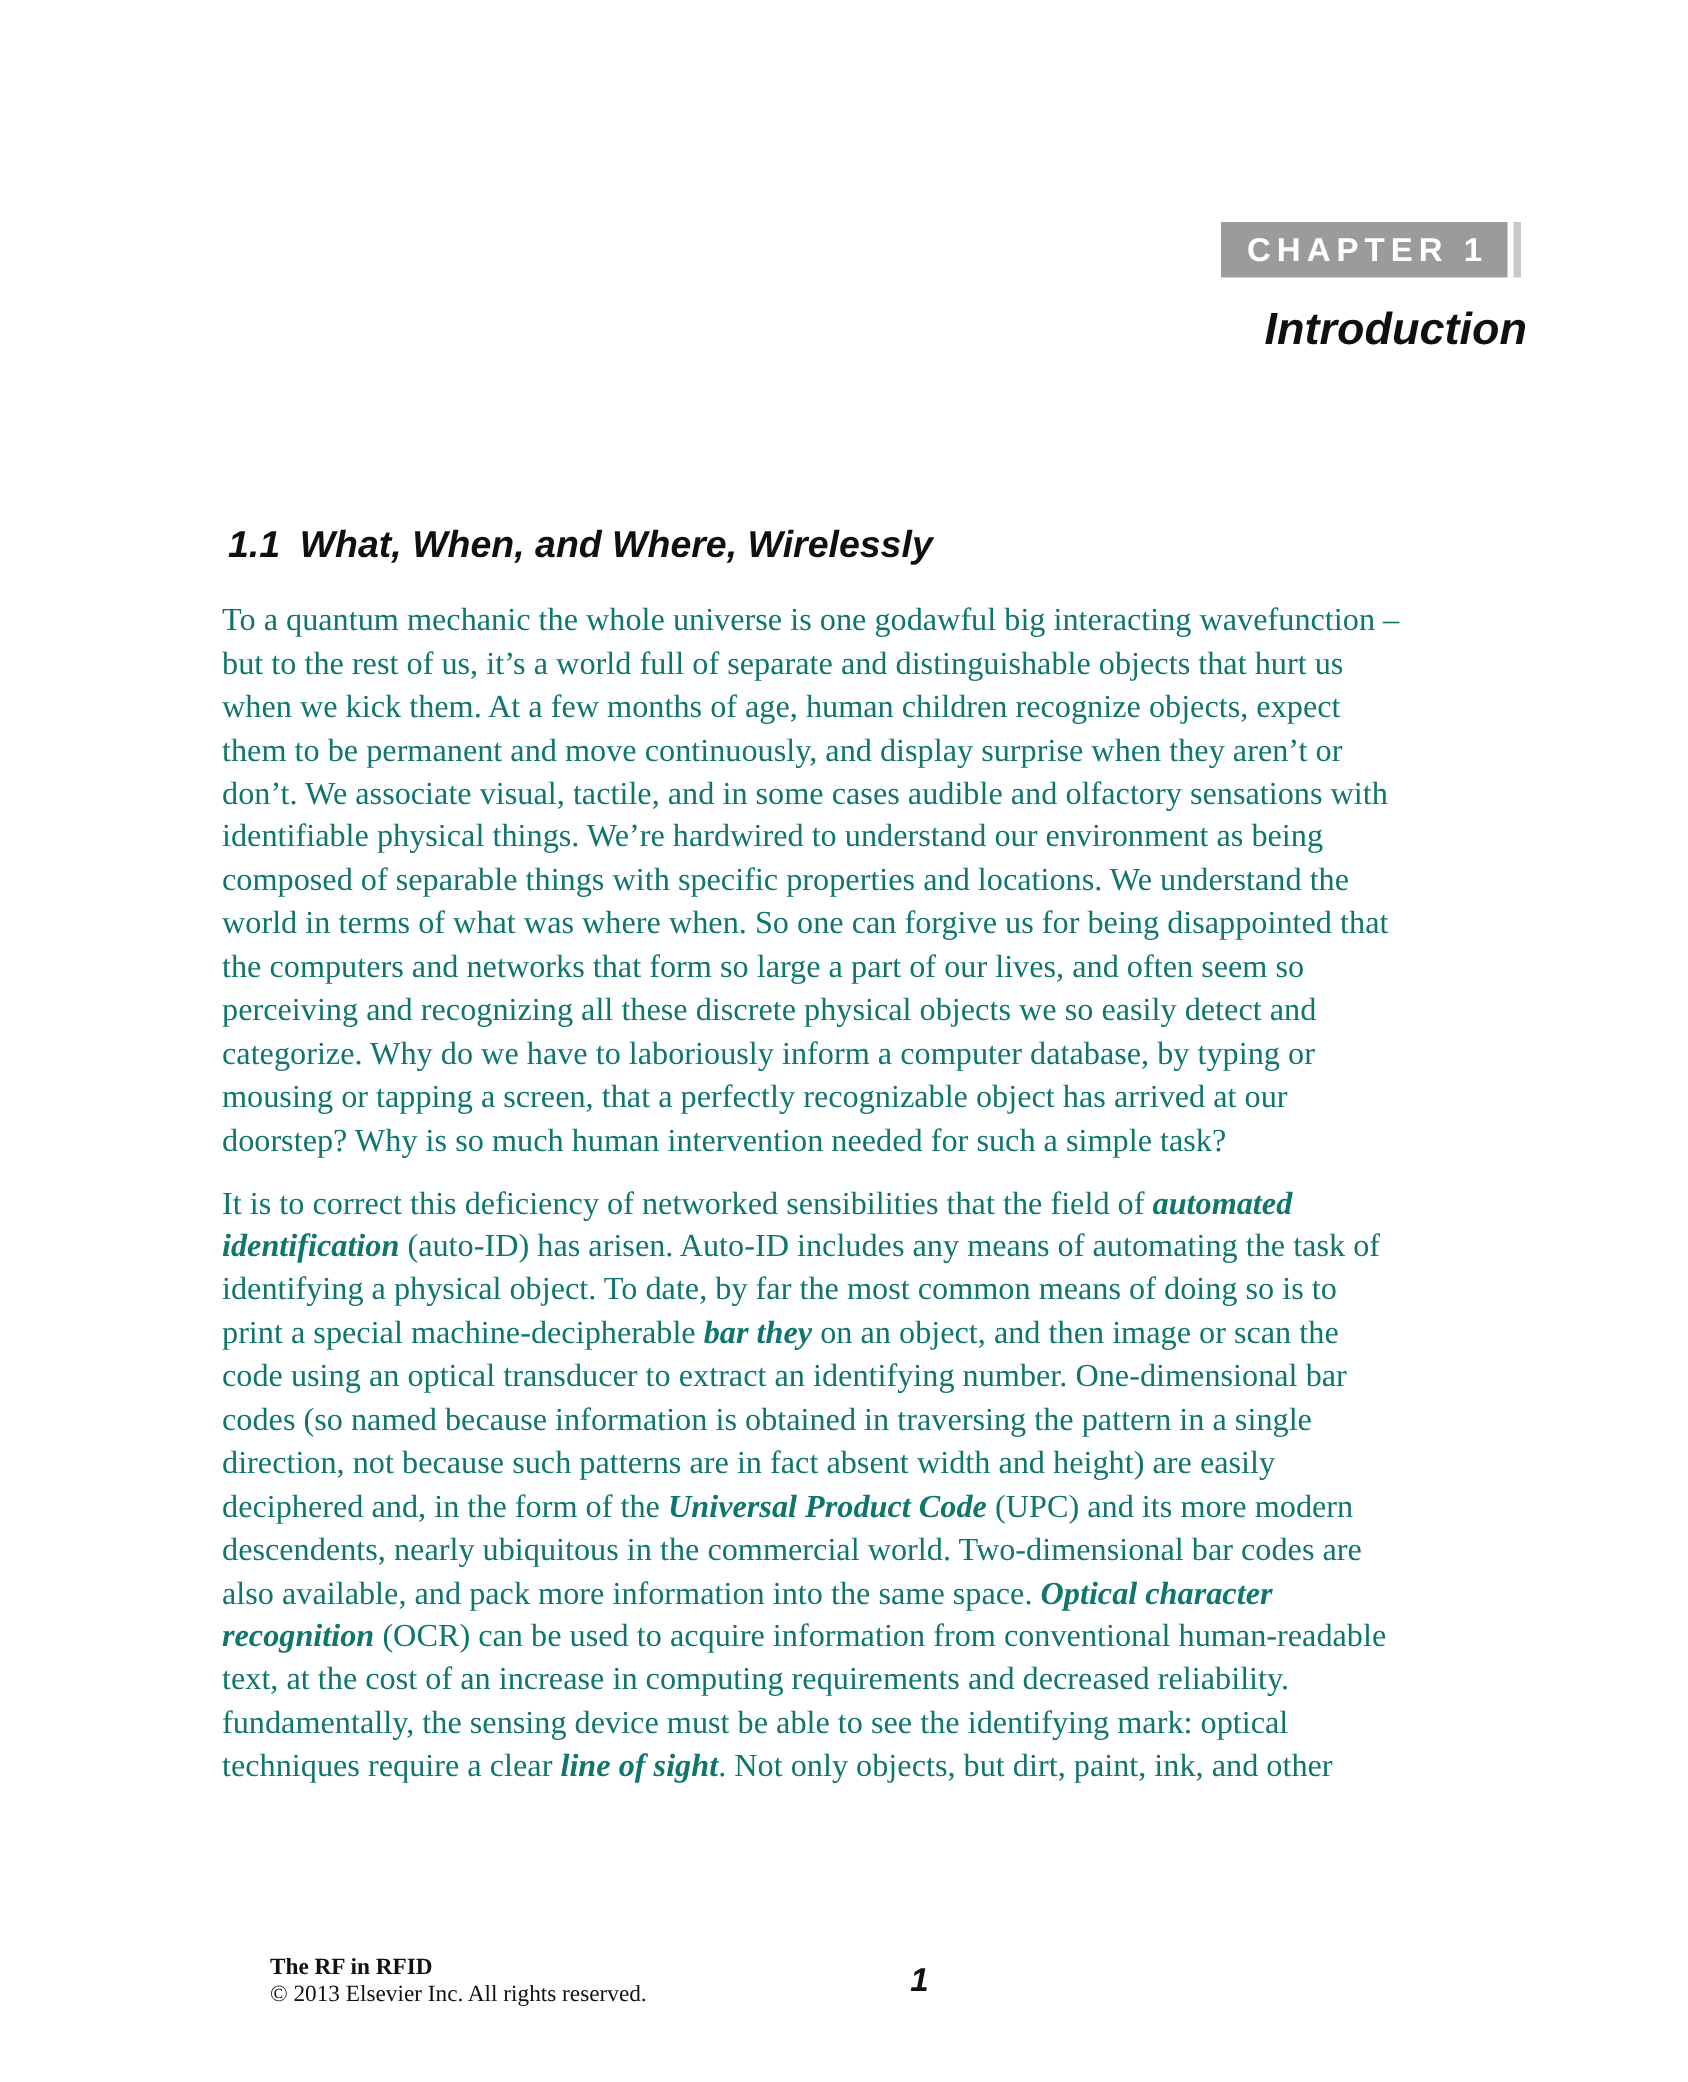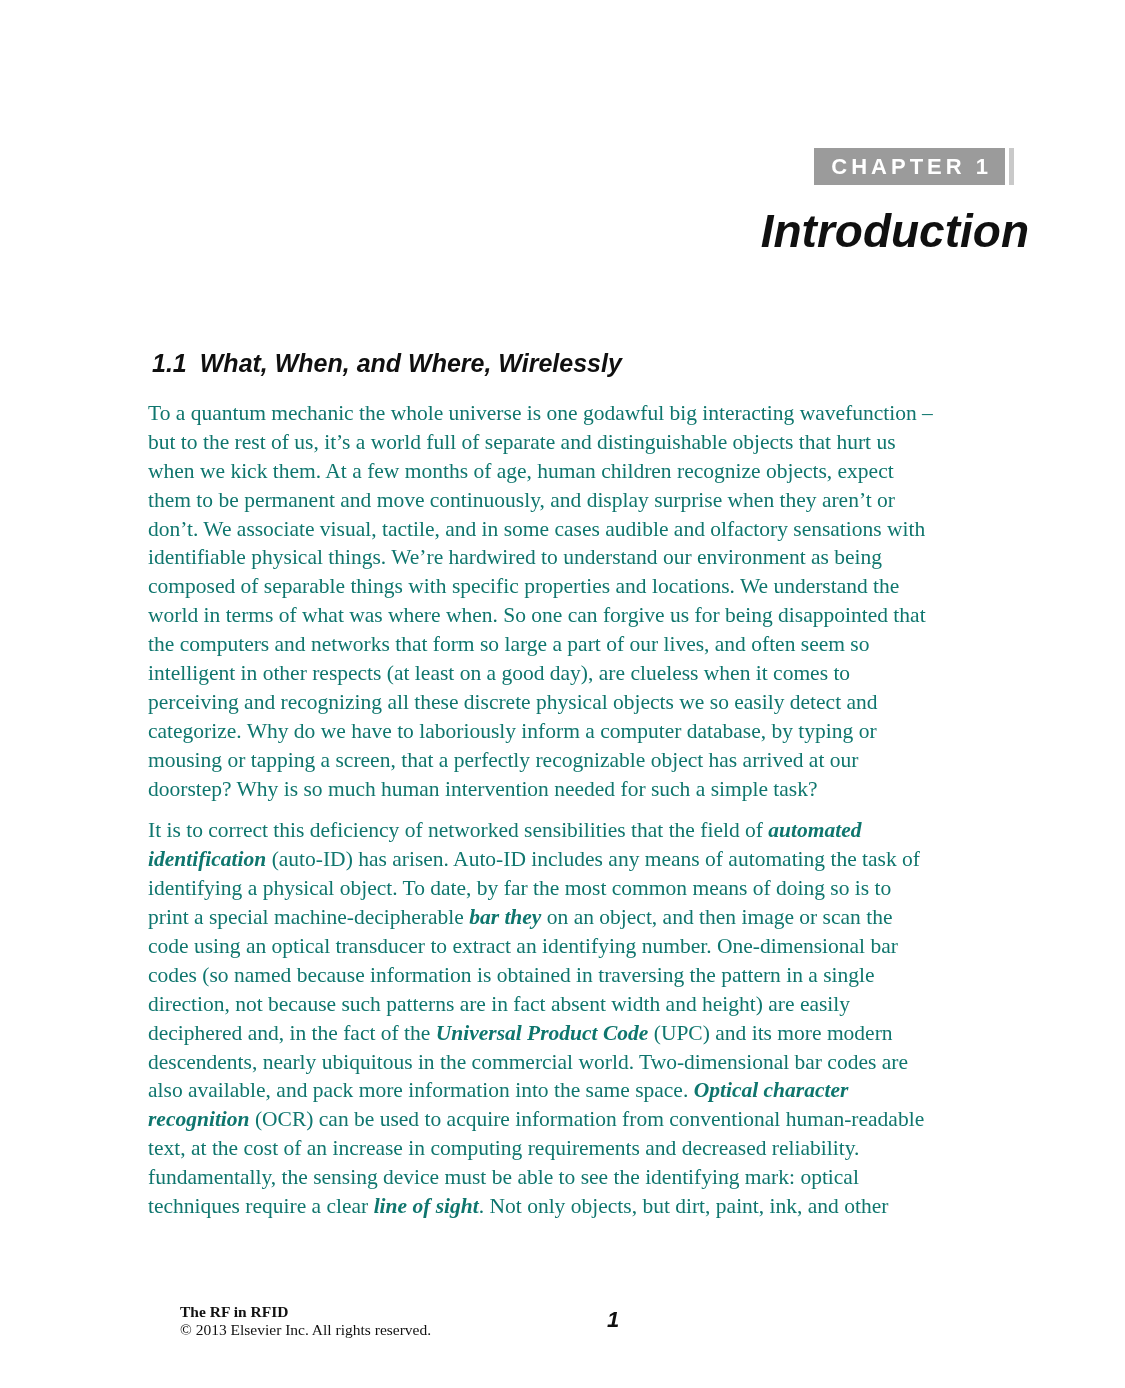--- a/index.html
+++ b/index.html
@@ -37,26 +37,26 @@
   .accent-bar {
     width: 5px;
     background: #c9c9c9;
     margin-left: 4px;
   }
   .title {
     position: absolute;
     top: 188px;
     left: 148px;
     width: 866px;
-    margin: 15px;
+    margin: 4px;
     text-align: right;
     font-family: "Liberation Sans", sans-serif;
     font-weight: bold;
     font-style: italic;
-    font-size: 46px;
+    font-size: 30px;
     line-height: 56px;
     color: #101010;
   }
   .section-heading {
     position: absolute;
     top: 344px;
     left: 148px;
     margin: 4px;
     font-family: "Liberation Sans", sans-serif;
     font-weight: bold;
@@ -135,35 +135,34 @@
       <div class="paragraph">
         <div class="line"><span>To a quantum mechanic the whole universe is one godawful big interacting wavefunction –</span></div>
         <div class="line"><span>but to the rest of us, it’s a world full of separate and distinguishable objects that hurt us</span></div>
         <div class="line"><span>when we kick them. At a few months of age, human children recognize objects, expect</span></div>
         <div class="line"><span>them to be permanent and move continuously, and display surprise when they aren’t or</span></div>
         <div class="line"><span>don’t. We associate visual, tactile, and in some cases audible and olfactory sensations with</span></div>
         <div class="line"><span>identifiable physical things. We’re hardwired to understand our environment as being</span></div>
         <div class="line"><span>composed of separable things with specific properties and locations. We understand the</span></div>
         <div class="line"><span>world in terms of what was where when. So one can forgive us for being disappointed that</span></div>
         <div class="line"><span>the computers and networks that form so large a part of our lives, and often seem so</span></div>
-        <div class="line"><span>intelligent in other respects (at least on a good day), are clueless when it comes to</span></div>
         <div class="line"><span>perceiving and recognizing all these discrete physical objects we so easily detect and</span></div>
         <div class="line"><span>categorize. Why do we have to laboriously inform a computer database, by typing or</span></div>
         <div class="line"><span>mousing or tapping a screen, that a perfectly recognizable object has arrived at our</span></div>
         <div class="line"><span>doorstep? Why is so much human intervention needed for such a simple task?</span></div>
       </div>
       <div class="paragraph">
         <div class="line"><span>It is to correct this deficiency of networked sensibilities that the field of </span><span class="bi">automated</span></div>
         <div class="line"><span class="bi">identification</span><span> (auto-ID) has arisen. Auto-ID includes any means of automating the task of</span></div>
         <div class="line"><span>identifying a physical object. To date, by far the most common means of doing so is to</span></div>
         <div class="line"><span>print a special machine-decipherable </span><span class="bi">bar they</span><span> on an object, and then image or scan the</span></div>
         <div class="line"><span>code using an optical transducer to extract an identifying number. One-dimensional bar</span></div>
         <div class="line"><span>codes (so named because information is obtained in traversing the pattern in a single</span></div>
         <div class="line"><span>direction, not because such patterns are in fact absent width and height) are easily</span></div>
-        <div class="line"><span>deciphered and, in the fact of the </span><span class="bi">Universal Product Code</span><span> (UPC) and its more modern</span></div>
+        <div class="line"><span>deciphered and, in the form of the </span><span class="bi">Universal Product Code</span><span> (UPC) and its more modern</span></div>
         <div class="line"><span>descendents, nearly ubiquitous in the commercial world. Two-dimensional bar codes are</span></div>
         <div class="line"><span>also available, and pack more information into the same space. </span><span class="bi">Optical character</span></div>
         <div class="line"><span class="bi">recognition</span><span> (OCR) can be used to acquire information from conventional human-readable</span></div>
         <div class="line"><span>text, at the cost of an increase in computing requirements and decreased reliability.</span></div>
         <div class="line"><span>fundamentally, the sensing device must be able to see the identifying mark: optical</span></div>
         <div class="line"><span>techniques require a clear </span><span class="bi">line of sight</span><span>. Not only objects, but dirt, paint, ink, and other</span></div>
       </div>
     </div>
 
   <div class="footer">

